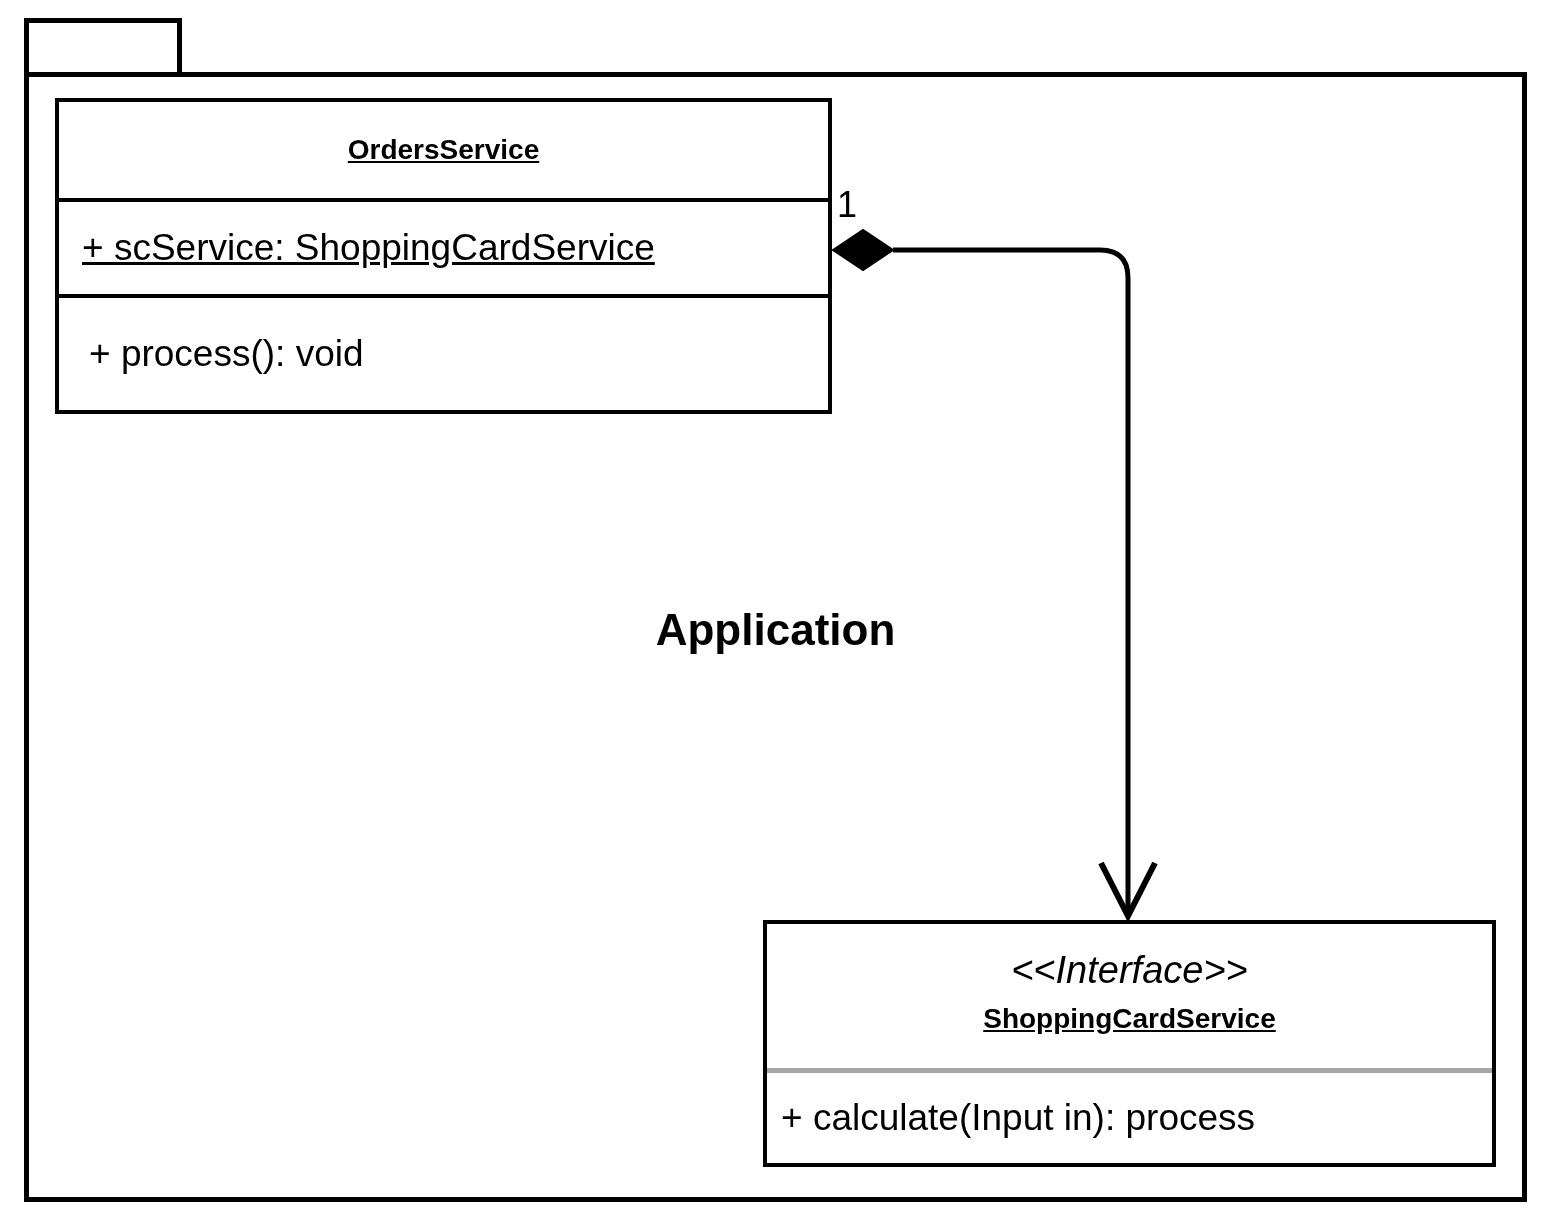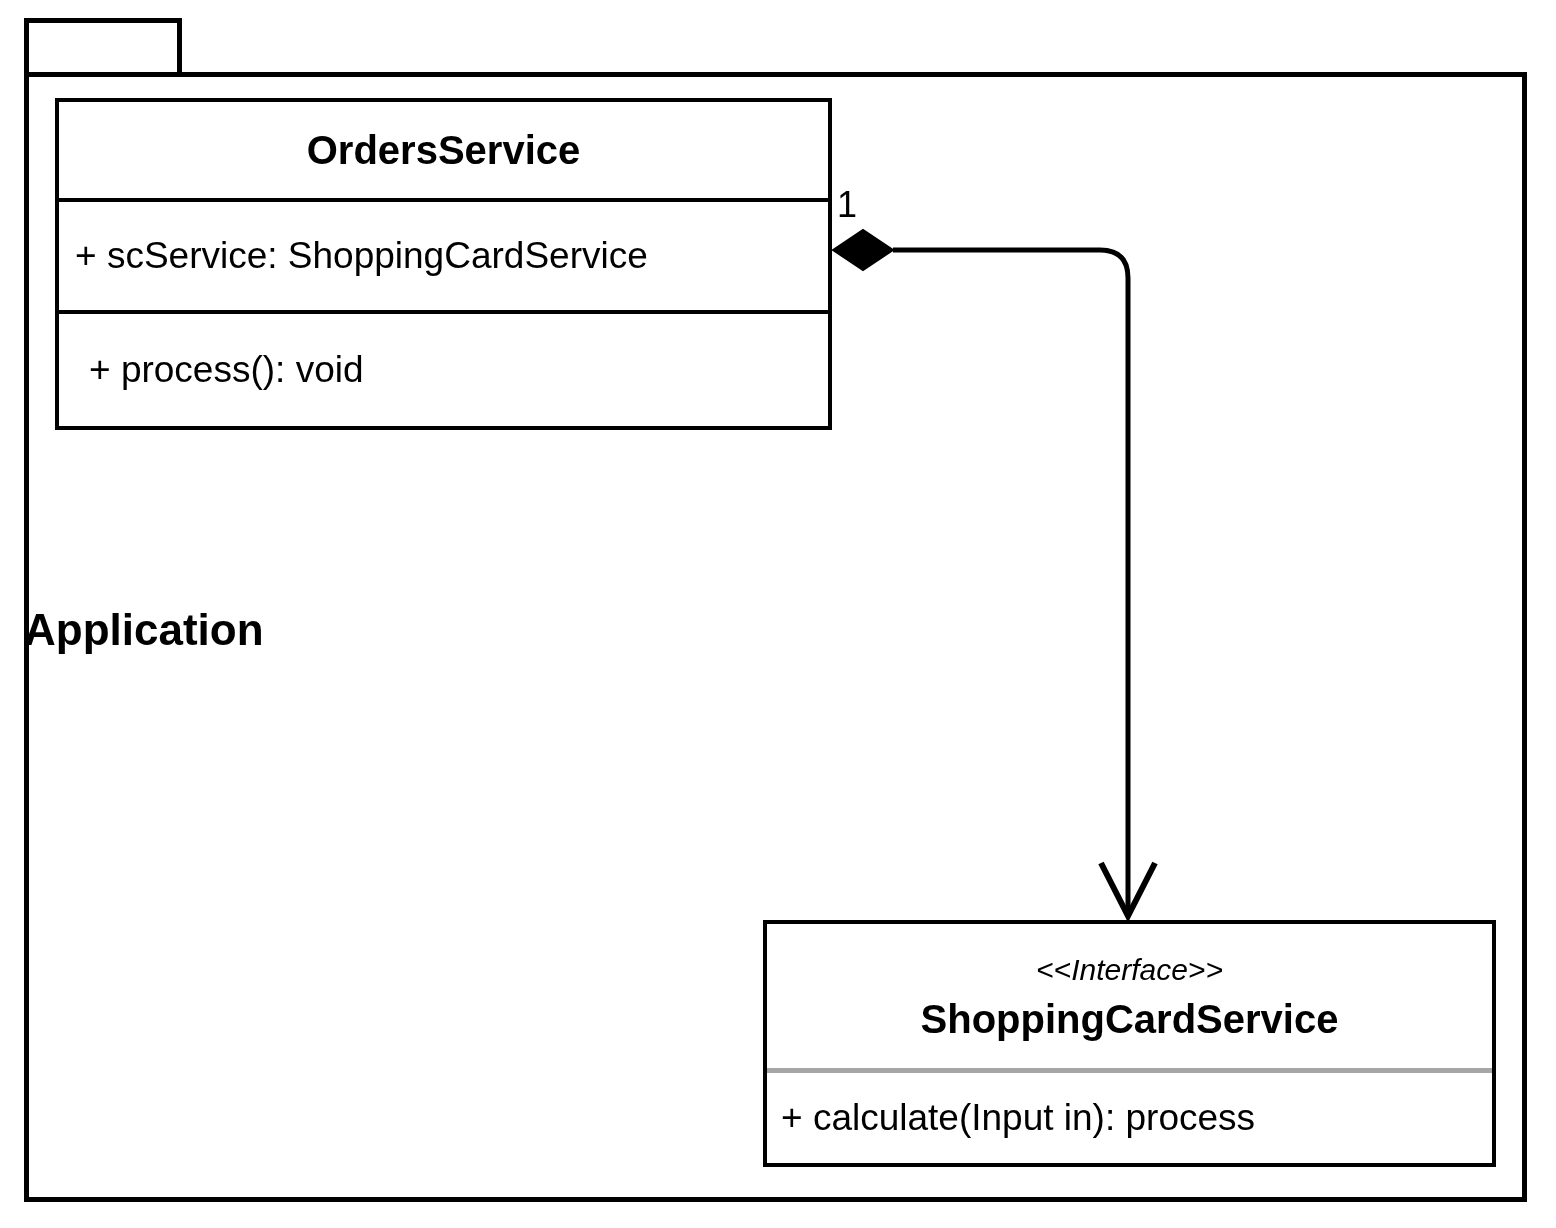--- a/index.html
+++ b/index.html
@@ -32,21 +32,21 @@
     position: absolute;
     left: 24px; top: 72px;
     width: 1503px; height: 1130px;
     background: transparent;
     border: 5px solid var(--stroke);
   }
   .package-name {
     position: absolute;
     left: 24px; top: 608px;
     width: 1503px;
-    text-align: left;
+    text-align: center;
     font-size: 44px;
     font-weight: bold;
     line-height: 44px;
   }
 
   
   .uml-class {
     position: absolute;
     background: var(--fill);
     border: 4px solid var(--stroke);
@@ -56,41 +56,43 @@
   .uml-class .compartment {
     display: flex;
     align-items: center;
   }
   .uml-class .name-compartment {
     flex-direction: column;
     justify-content: center;
     text-align: center;
   }
   .class-title {
-    font-size: 40px;
+    font-size: 28px;
     font-weight: bold;
     line-height: 52px;
+    text-decoration: underline;
   }
   .stereotype {
-    font-size: 30px;
+    font-size: 38px;
     font-style: italic;
     line-height: 46px;
   }
   .member-text {
     font-size: 37px;
     line-height: 42px;
   }
 
   
   .orders-service { left: 55px; top: 98px; width: 777px; }
   .orders-service .name-compartment { height: 96px; }
   .orders-service .attr-compartment {
-    height: 112px;
+    height: 96px;
     border-top: 4px solid var(--stroke);
-    padding-left: 16px;
+    padding-left: 23px;
+    text-decoration: underline;
   }
   .orders-service .method-compartment {
     height: 116px;
     border-top: 4px solid var(--stroke);
     padding-left: 30px;
   }
 
   
   .shopping-card-service { left: 763px; top: 920px; width: 733px; }
   .shopping-card-service .name-compartment { height: 144px; }

